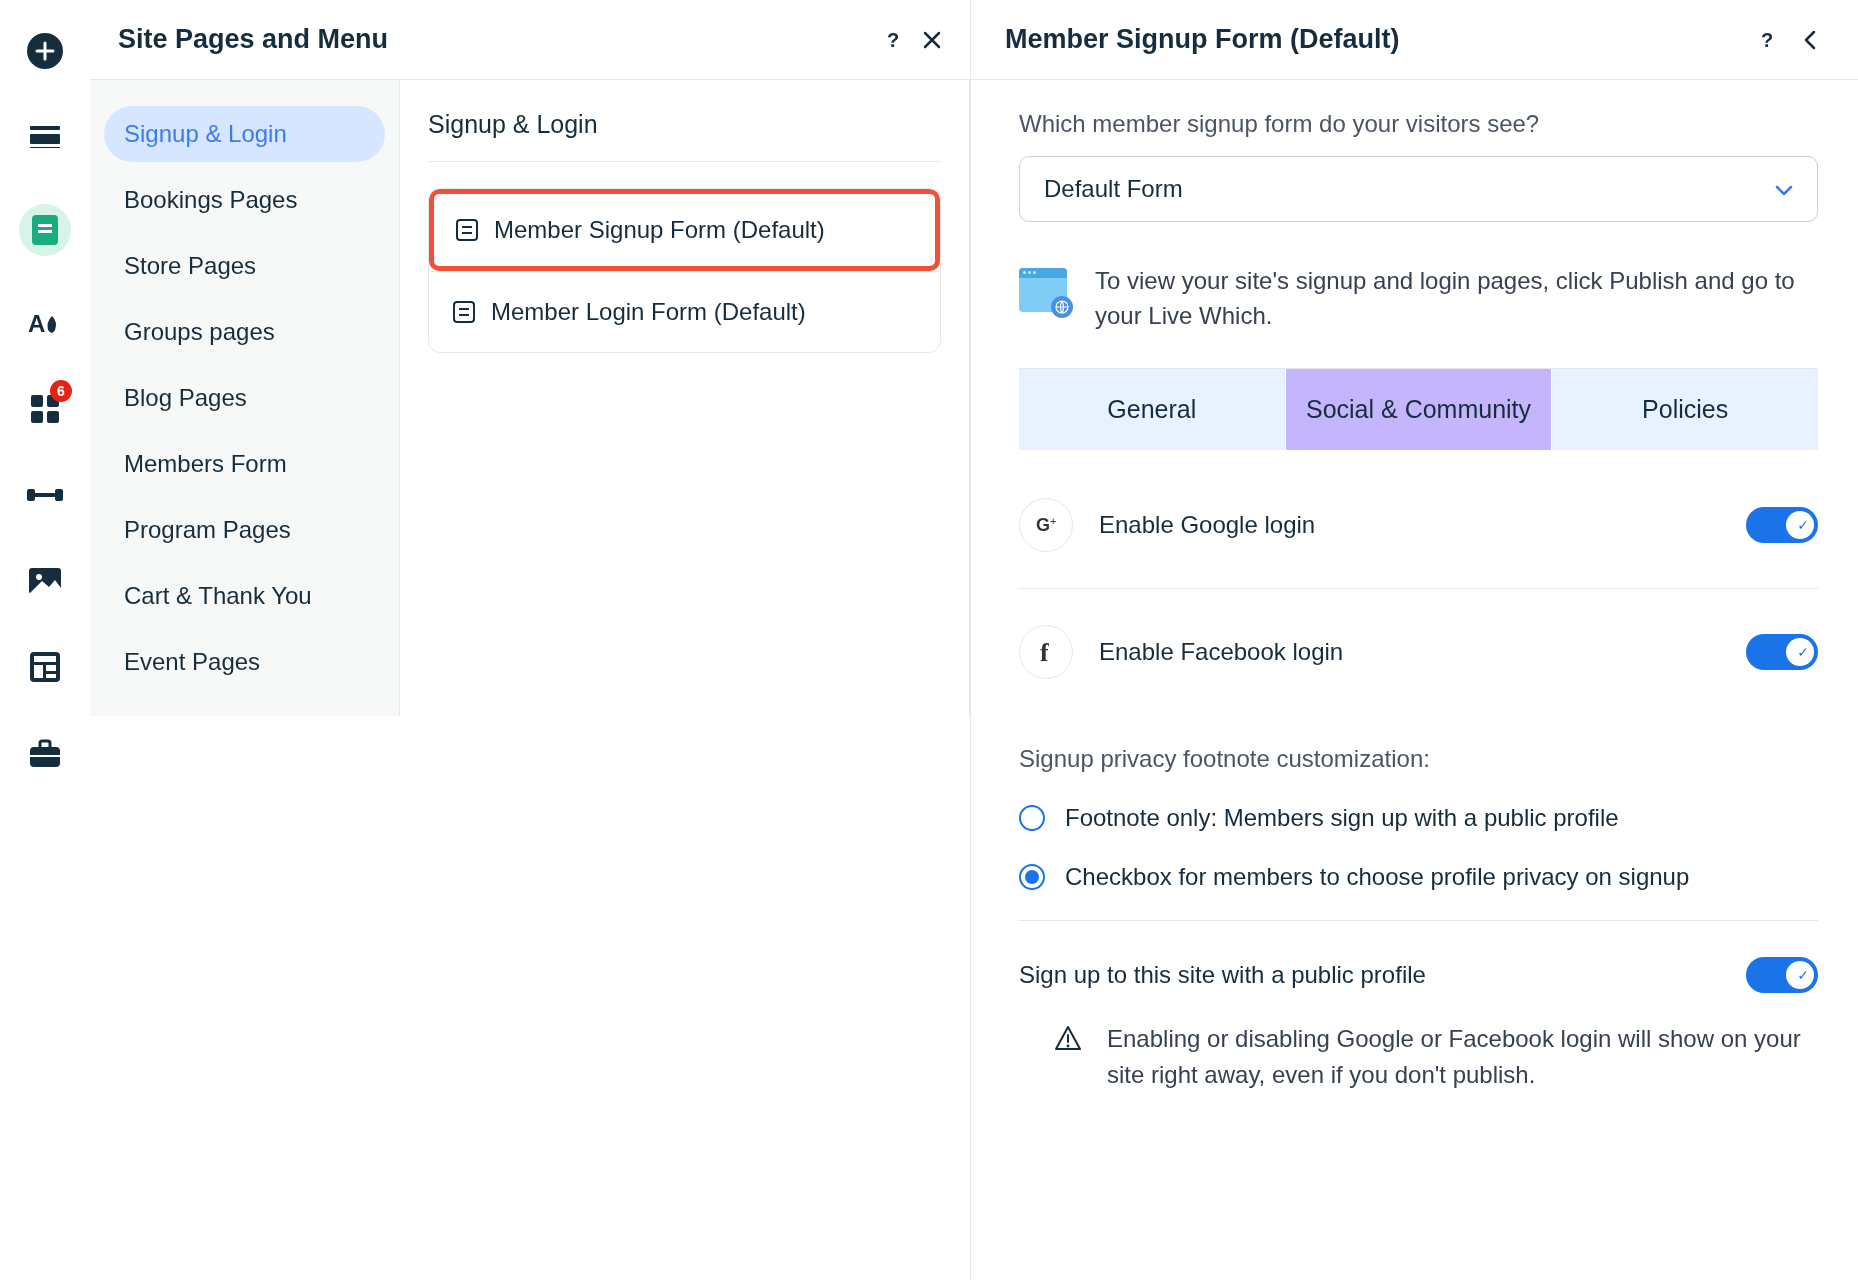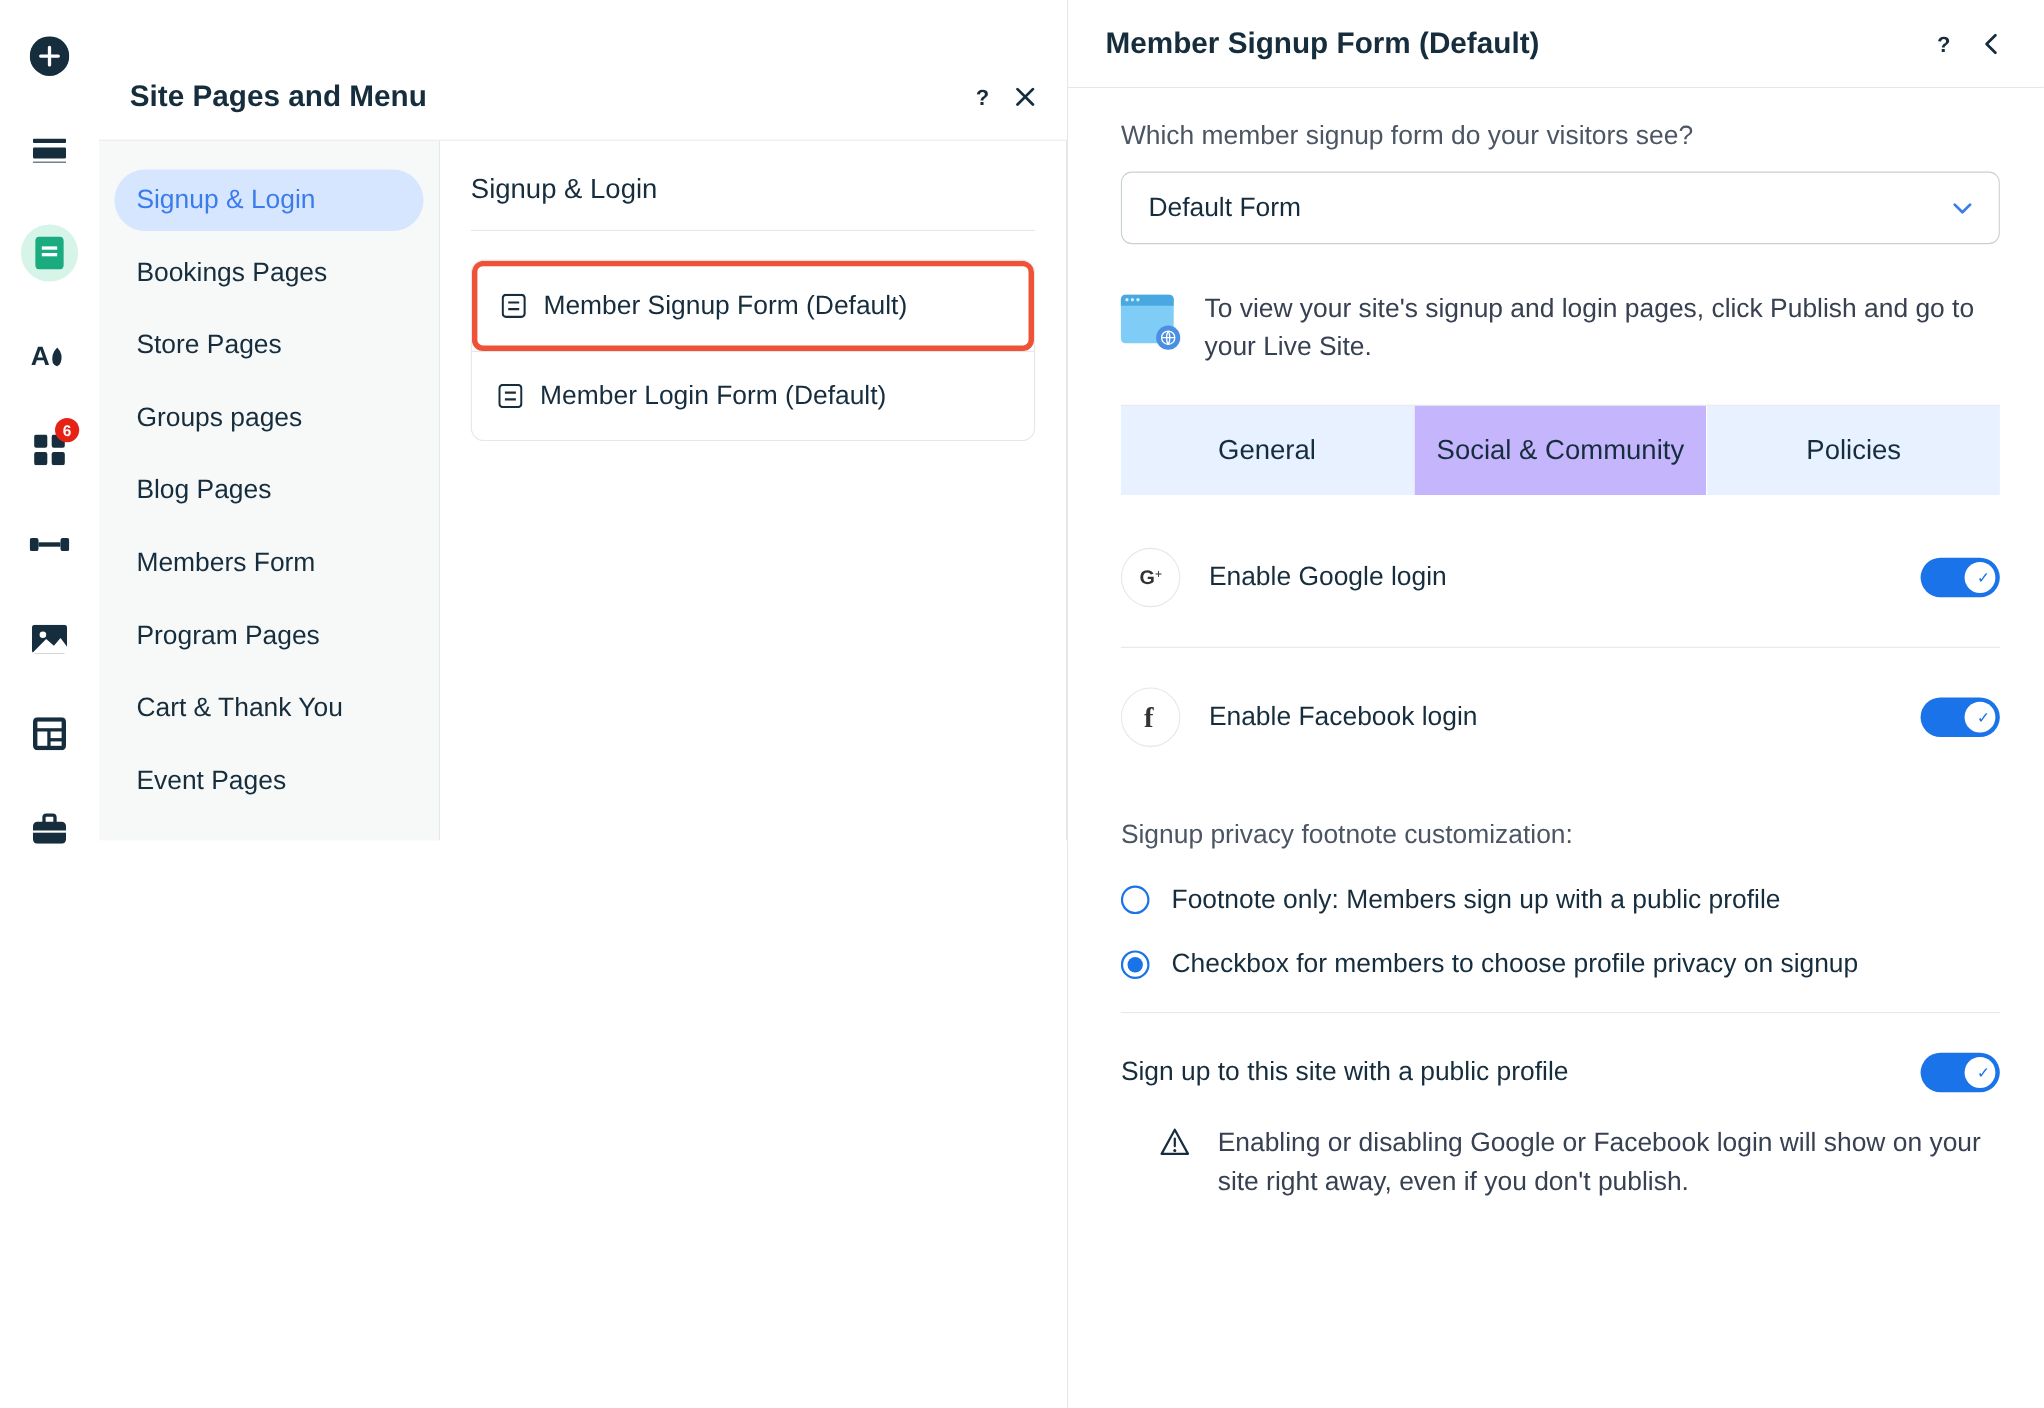--- a/index.html
+++ b/index.html
@@ -7,21 +7,21 @@
     
     
     .rail { width: 90px; background: #fff; padding-top: 32px; display: flex; flex-direction: column; align-items: center; gap: 48px; }
     .rail-icon { width: 38px; height: 38px; display: flex; align-items: center; justify-content: center; cursor: pointer; position: relative; }
     .rail-icon.accent { background: #d7f4e9; border-radius: 50%; width: 52px; height: 52px; }
     .rail svg { fill: #162d3d; }
     .badge { position: absolute; top: -10px; right: -8px; background: #e62214; color: #fff; font-size: 14px; font-weight: 600; border-radius: 50%; width: 22px; height: 22px; display: flex; align-items: center; justify-content: center; }
 
     
     .col1 { width: 310px; background: #fff; border-left: 1px solid #e5e7eb; border-right: 1px solid #e5e7eb; display: flex; flex-direction: column; }
-    .panel-header { height: 80px; display: flex; align-items: center; padding: 0 28px; font-size: 27px; font-weight: 700; gap: 12px; border-bottom: 1px solid #e5e7eb; margin-top: 48px; }
+    .panel-header { height: 80px; display: flex; align-items: center; padding: 0 28px; font-size: 27px; font-weight: 700; gap: 12px; border-bottom: 1px solid #e5e7eb; }
     .panel-header-wide { width: 880px; padding-right: 24px; }
     .panel-header .spacer { flex: 1; }
     .hdr-icon { width: 28px; height: 28px; display: flex; align-items: center; justify-content: center; cursor: pointer; color: #162d3d; }
 
     .side-list { padding: 26px 14px; display: flex; flex-direction: column; gap: 10px; background: #f7f8f8; flex: 1; }
     .side-item { padding: 14px 20px; font-size: 24px; border-radius: 999px; cursor: pointer; color: #162d3d; }
     .side-item.selected { background: #d6e6ff; color: #3b7ced; }
 
     
     .col2 { width: 570px; background: #fff; padding: 30px 28px; }
@@ -233,21 +233,21 @@
             <span></span>
             <span></span>
           </div>
         <div class="globe">
             <svg width="14" height="14" viewBox="0 0 14 14">
               <circle cx="7" cy="7" r="6" fill="none" stroke="#fff" stroke-width="1.2"></circle>
               <path d="M1 7h12M7 1c2 3 2 9 0 12M7 1c-2 3-2 9 0 12" stroke="#fff" stroke-width="1.2" fill="none"></path>
             </svg>
           </div>
       </div>
-      <div class="info-text">To view your site's signup and login pages, click Publish and go to your Live Site.</div>
+      <div class="info-text">To view your site's signup and login pages, click Publish and go to your Live Which.</div>
     </div>
 
     <div class="tabs">
       <div class="tab">General</div>
       <div class="tab active">Social &amp; Community</div>
       <div class="tab">Policies</div>
     </div>
 
     <div style="padding-top:12px;">
       <div class="setting-row">

